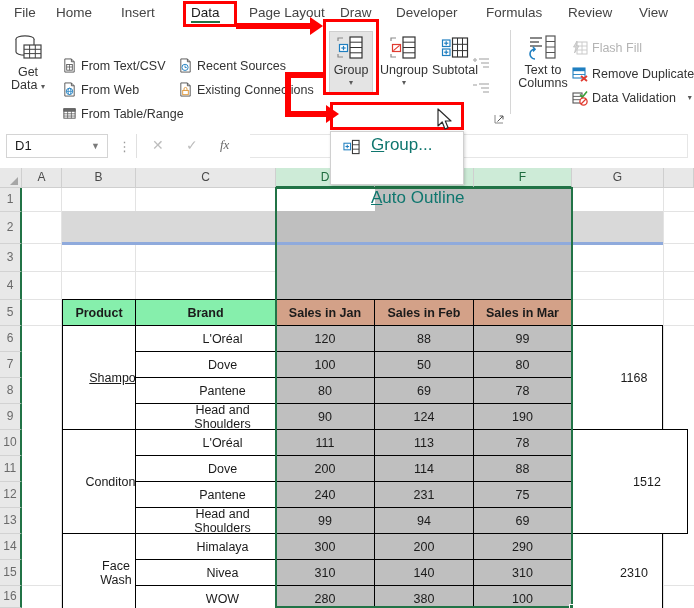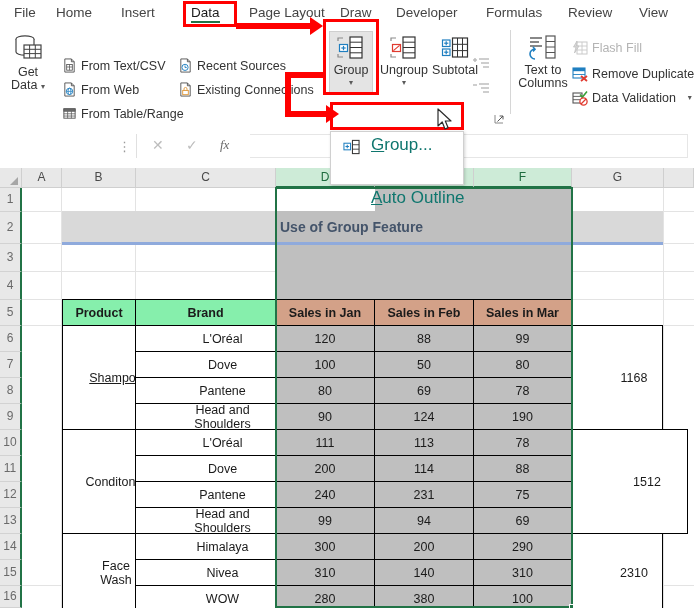--- a/index.html
+++ b/index.html
@@ -388,20 +388,24 @@
         </svg>
       </span>
       <span><u>G</u><span>roup...</span></span>
     </div>
     <div class="menu-item" style="top:27px;">
       <span><u>A</u><span>uto Outline</span></span>
     </div>
   </div>
 
   <div class="fbar">
+    <div class="namebox">
+      <span>D1</span>
+      <span class="nb-chev">▼</span>
+    </div>
     <div class="fb-dots">⋮</div>
     <div class="fb-vsep"></div>
     <div class="fb-btn" style="left:152px;">✕</div>
     <div class="fb-btn" style="left:186px;">✓</div>
     <div class="fb-fx" style="left:220px;">fx</div>
     <div class="fb-input"></div>
   </div>
 
   <div class="grid">
     <div class="corner"></div>
@@ -446,21 +450,20 @@
       <div class="gl-h" style="top:83px;  left:0; width:672px;"></div>
       <div class="gl-h" style="top:111px; left:0; width:672px;"></div>
       <div class="gl-h" style="top:137px; left:0; width:672px;"></div>
       <div class="gl-h" style="top:397px; left:0; width:672px;"></div>
 
       <div class="selfill" style="left:254px; top:0; width:296px; height:420px;"></div>
       <div class="activecell" style="left:254px; top:0; width:99px; height:23px;"></div>
 
       <div class="selband" style="left:40px; top:23px; width:214px; height:32px;"></div>
       <div class="selband" style="left:550px; top:23px; width:91px; height:32px;"></div>
-      <div class="titlecell" style="left:254px; top:23px; width:296px; height:32px; background:#bfbfbf;">Use of Group Feature</div>
       <div class="titleline" style="left:40px; top:54px; width:601px;"></div>
 
       <div class="tblcell hdr hdr-blue" style="left:40px;  top:111px; width:74px;  height:27px;">Product</div>
       <div class="tblcell hdr hdr-blue" style="left:113px; top:111px; width:141px; height:27px;">Brand</div>
       <div class="tblcell hdr hdr-tan" style="left:253px; top:111px; width:100px; height:27px;">Sales in Jan</div>
       <div class="tblcell hdr hdr-tan" style="left:352px; top:111px; width:100px; height:27px;">Sales in Feb</div>
       <div class="tblcell hdr hdr-tan" style="left:451px; top:111px; width:99px;  height:27px;">Sales in Mar</div>
 
       <div class="tblcell fill-white" style="left:40px; top:137px; width:74px; height:105px;text-decoration:underline;">Shampoo</div>
       <div class="tblcell fill-white" style="left:40px; top:241px; width:74px; height:105px;">Conditoner</div>

